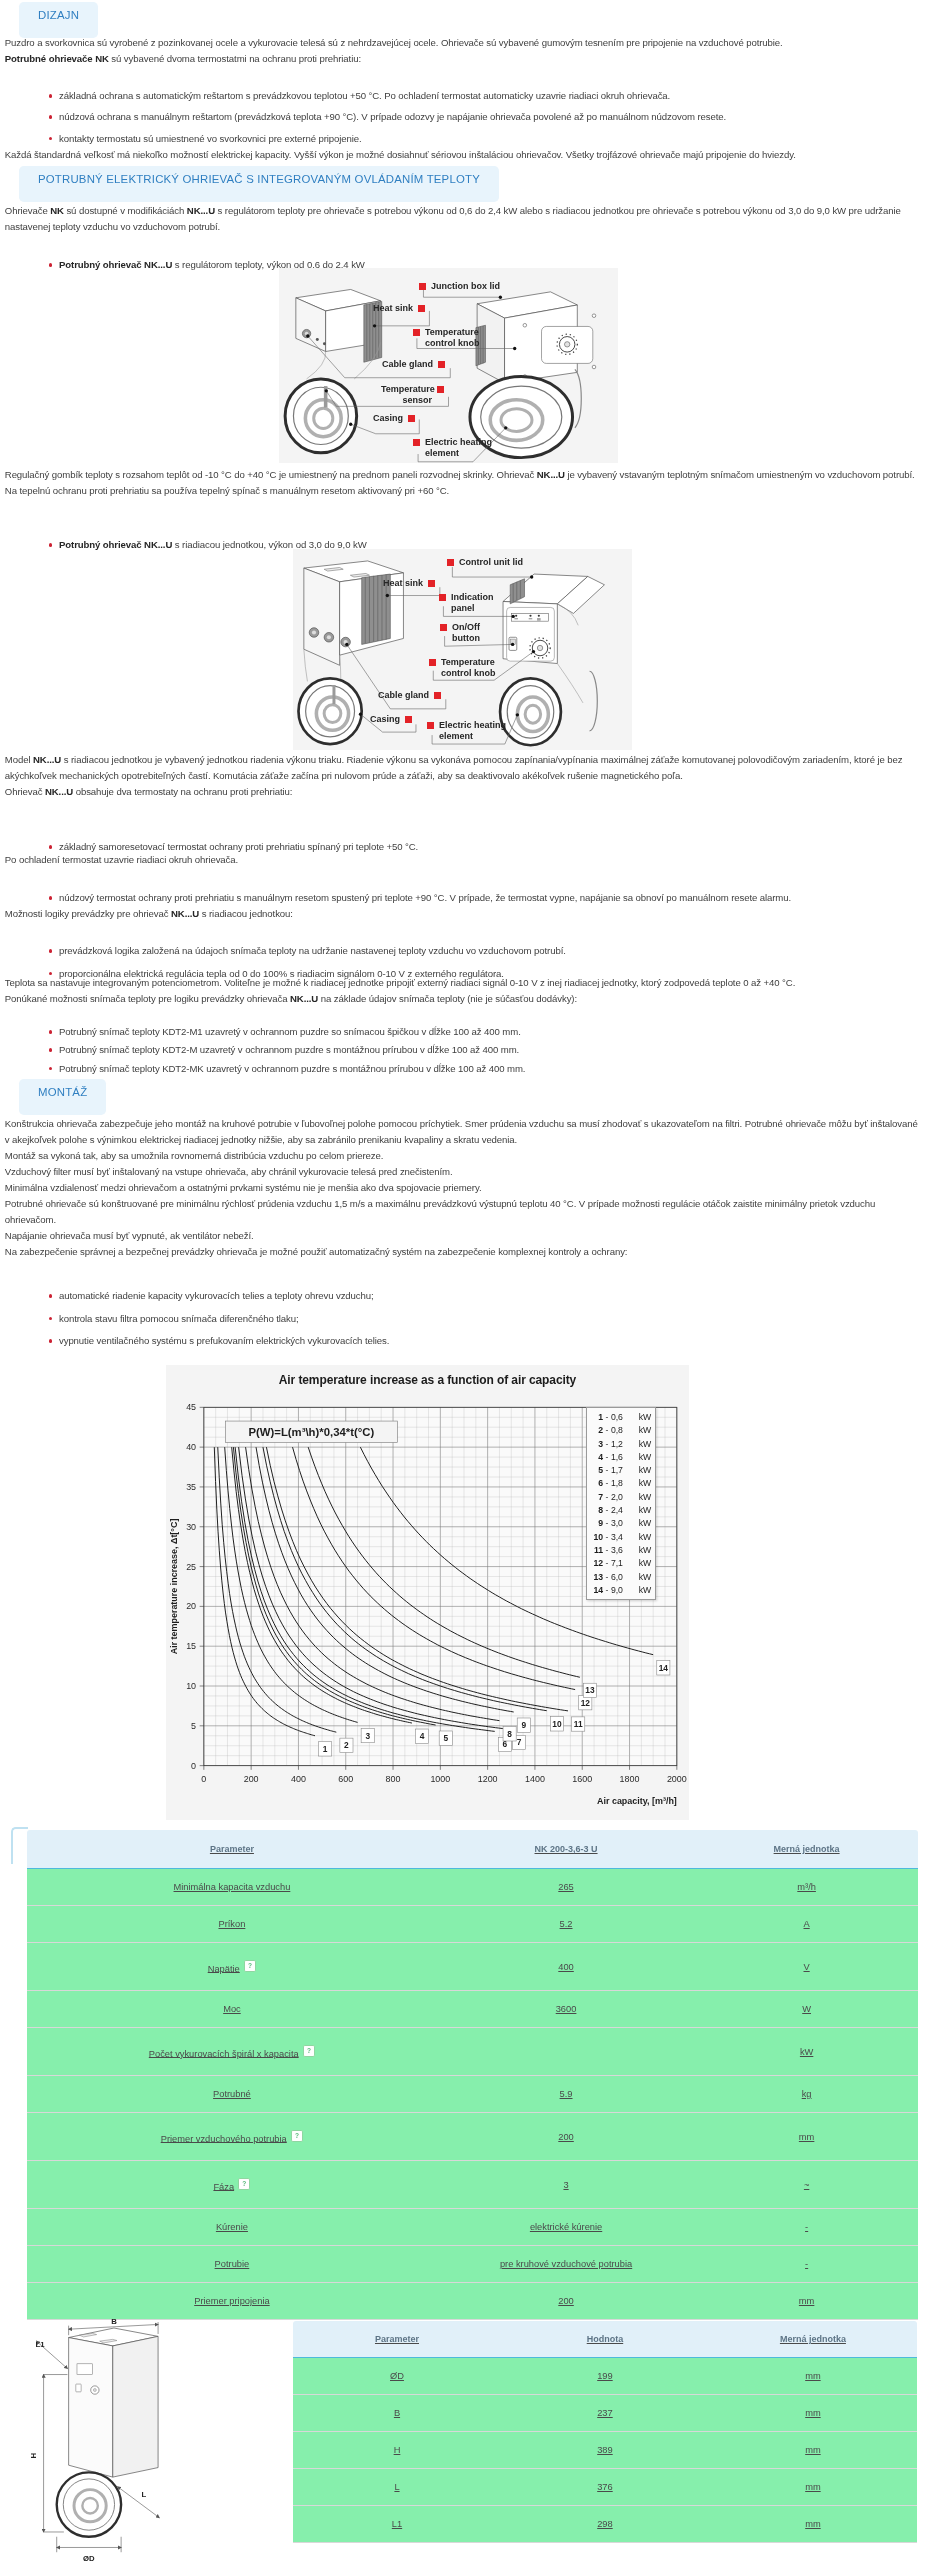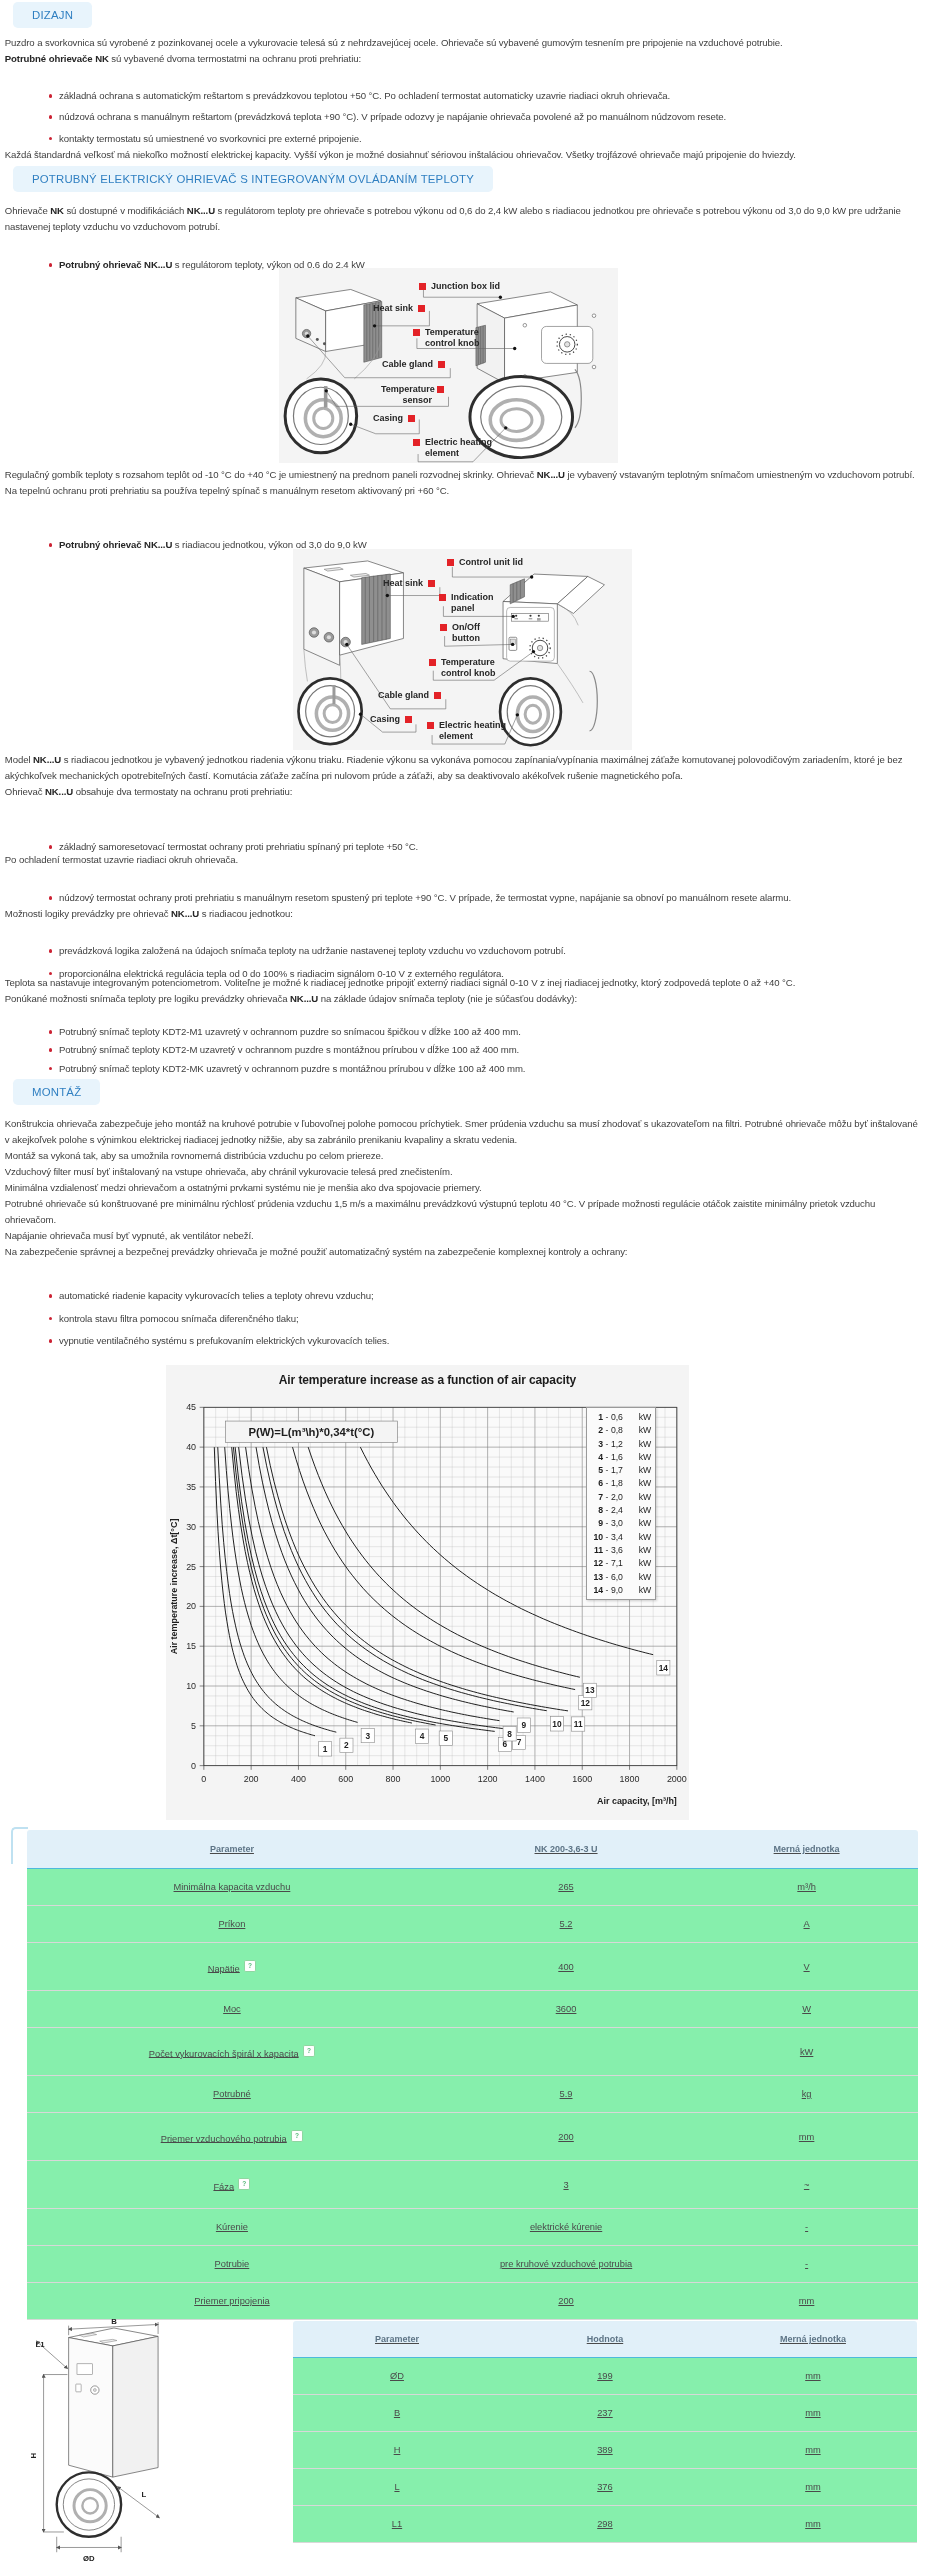--- a/index.html
+++ b/index.html
@@ -3,21 +3,21 @@
 <meta charset="utf-8">
 <style>
   html,body{margin:0;padding:0;}
   body{
     width:930px;height:2576px;position:relative;background:#ffffff;
     font-family:"Liberation Sans","DejaVu Sans",sans-serif;color:#3f3f3f;
     overflow:hidden;
   }
   
   .chip{
-    position:absolute;left:13px;height:26px;line-height:27.5px;
+    position:absolute;left:19px;height:36px;line-height:27.5px;
     background:#e8f4fc;color:#2f7fc1;font-size:11.4px;letter-spacing:0.2px;
     padding:0 19px;border-radius:4.8px;white-space:nowrap;
   }
   
   .p{position:absolute;left:4.8px;width:920px;font-size:9.6px;line-height:16px;letter-spacing:-0.1px;color:#3f3f3f;}
   .p p{margin:0;}
   .b{font-weight:bold;color:#262626;}
   
   ul.dots{position:absolute;left:4.8px;width:888px;list-style:none;margin:12px;padding:0 0 0 32px;font-size:9.6px;line-height:16px;letter-spacing:-0.1px;}
   ul.dots li{position:relative;padding-left:10.2px;margin-bottom:5.4px;}

